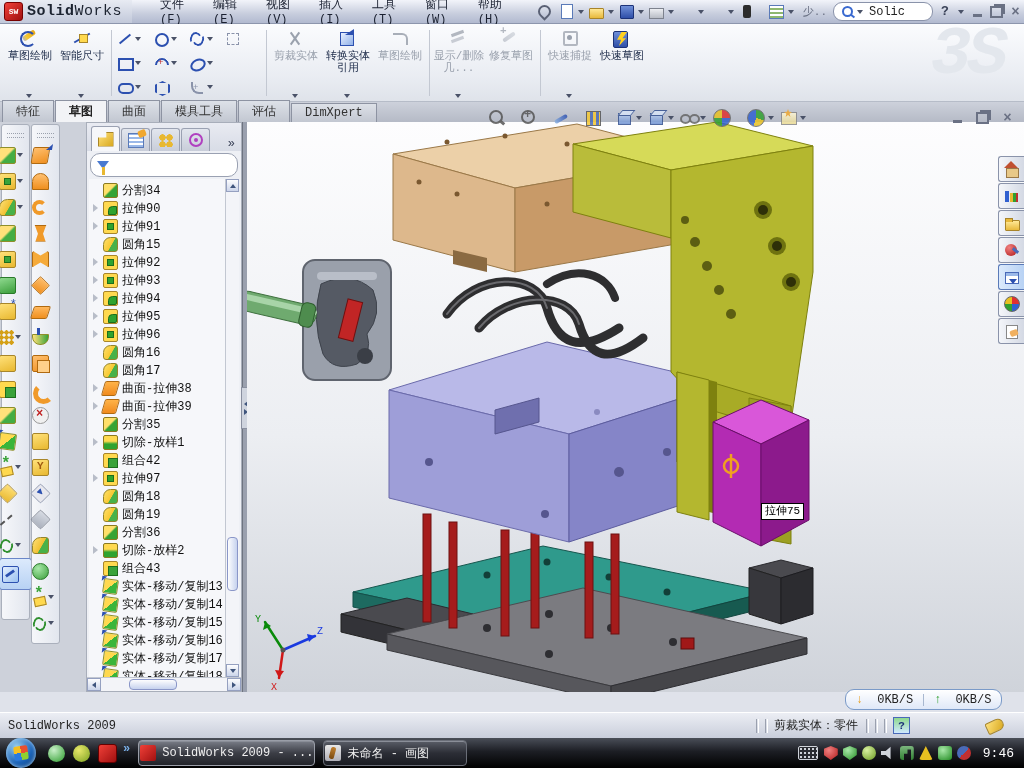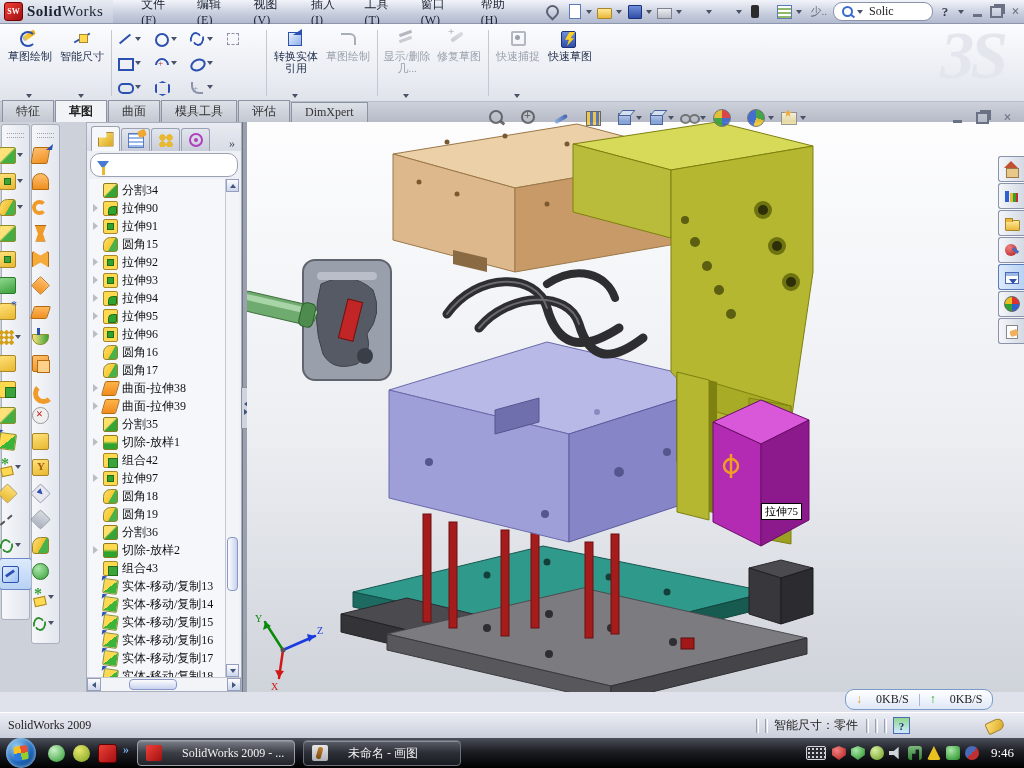--- a/index.html
+++ b/index.html
@@ -1,17 +1,17 @@
 <!DOCTYPE html>
 <html><head>
 <meta charset="utf-8">
 <style>
   html,body{margin:0;padding:0;}
   .screen{position:relative;width:1024px;height:768px;overflow:hidden;
-    font-family:Liberation Serif, serif;font-size:12px;background:#dfe2ea;
+    font-family:Liberation Mono, monospace;font-size:12px;background:#dfe2ea;
     -webkit-font-smoothing:antialiased;}
   .abs{position:absolute;}
 
   
   .titlebar{left:0;top:0;width:1024px;height:24px;
     background:linear-gradient(#f2f4fa,#c7cddd 60%,#b2bad0);
     display:flex;align-items:center;border-bottom:1px solid #8d96ad;box-sizing:border-box;}
   .logo{display:flex;align-items:center;gap:4px;padding:0 10px 0 4px;
     background:linear-gradient(#e8ebf3,#c2c9da);height:100%;}
   .swcube{width:17px;height:17px;border-radius:3px;background:linear-gradient(135deg,#f04038,#a01010);
@@ -317,21 +317,21 @@
   .startorb::after{content:"";position:absolute;left:8px;top:8px;width:14px;height:14px;border-radius:2px;transform:rotate(-8deg);
     background:conic-gradient(#e85030 0 25%,#8fd030 25% 50%,#2a7ae0 50% 75%,#f5c020 75% 100%);}
   .qlaunch{display:flex;align-items:center;gap:8px;margin:0 6px;}
   .ql{width:17px;height:17px;border-radius:3px;position:relative;}
   .ql-msgr{background:radial-gradient(circle at 35% 30%,#c8f0c8,#2a9a2a);border-radius:50%;}
   .ql-game{background:radial-gradient(circle at 35% 30%,#e8e86a,#7aa020);border-radius:50%;}
   .ql-sw{background:linear-gradient(135deg,#f04038,#a01010);color:#fff;font-size:8px;font-weight:bold;
     display:flex;align-items:center;justify-content:center;border:1px solid #600;}
   .ql-chev{color:#7ab0e8;font-weight:bold;font-size:12px;transform:translateY(-4px);}
   .taskwin{height:24px;min-width:140px;max-width:190px;margin-left:8px;border-radius:4px;border:1px solid #6a6e78;
-    background:linear-gradient(#5a5e68,#2c2e36 50%,#1a1c22);display:flex;align-items:center;gap:20px;padding:0 8px;
+    background:linear-gradient(#5a5e68,#2c2e36 50%,#1a1c22);display:flex;align-items:center;gap:6px;padding:0 1px;
     color:#f0f0f0;font-size:12px;white-space:nowrap;overflow:hidden;box-shadow:inset 0 1px 0 #8a8e98;}
   .taskwin.active{background:linear-gradient(#7a7e88,#3c3e46 50%,#22242a);border-color:#9a9ea8;}
   .twico{width:16px;height:16px;flex:none;border-radius:2px;}
   .tw-sw{background:linear-gradient(135deg,#f04038,#a01010);color:#fff;font-size:7px;font-weight:bold;display:flex;align-items:center;justify-content:center;}
   .tw-paint{background:linear-gradient(#e8e8e8,#b0b0b8);position:relative;}
   .tw-paint::after{content:"";position:absolute;left:5px;top:2px;width:5px;height:12px;background:linear-gradient(#c08030,#7a4a10);border-radius:2px;transform:rotate(15deg);}
   .tray{margin-left:auto;display:flex;align-items:center;gap:6px;padding-right:10px;}
   .kbd{width:18px;height:12px;border:1px solid #cfd3da;border-radius:2px;
     background-image:radial-gradient(circle,#cfd3da 1px,transparent 1.3px);background-size:4px 4px;background-color:#2a2c32;}
   .tri{width:14px;height:14px;border-radius:3px;}
@@ -499,20 +499,25 @@
           <div class="skcell">
           <span class="sico sk-fillet"></span>
           <i class="dd has-dd"></i>
         </div>
           <div class="skcell">
           <span class="sico sk-point"></span>
           <i class="dd"></i>
         </div>
         </div>
       <div class="vsep"></div>
+      <div class="bigbtn disabled">
+        <span class="bico b-trim"></span>
+        <span>剪裁实体</span>
+        <i class="dd has-dd under-dd"></i>
+      </div>
       <div class="bigbtn">
         <span class="bico b-convert"></span>
         <span>转换实体引用</span>
         <i class="dd has-dd under-dd"></i>
       </div>
       <div class="bigbtn disabled">
         <span class="bico b-offset"></span>
         <span>草图绘制</span>
       </div>
       <div class="vsep"></div>
@@ -1141,21 +1146,21 @@
       <span class="arrow-up">↑</span>
       <span>0KB/S</span>
     </span>
   </div>
 
   <div class="abs statusbar">
     <span>SolidWorks 2009</span>
     <span class="sb-right">
       <span class="sb-sep"></span>
         <span class="sb-sep"></span>
-      <span>智能尺寸：零件</span>
+      <span>剪裁实体：零件</span>
       <span class="sb-sep"></span>
         <span class="sb-sep"></span>
         <span class="sb-sep"></span>
       <span class="sb-help">?</span>
       <span style="width:60px"></span>
       <span class="sb-tag"></span>
     </span>
   </div>
 
   <div class="abs taskbar">

